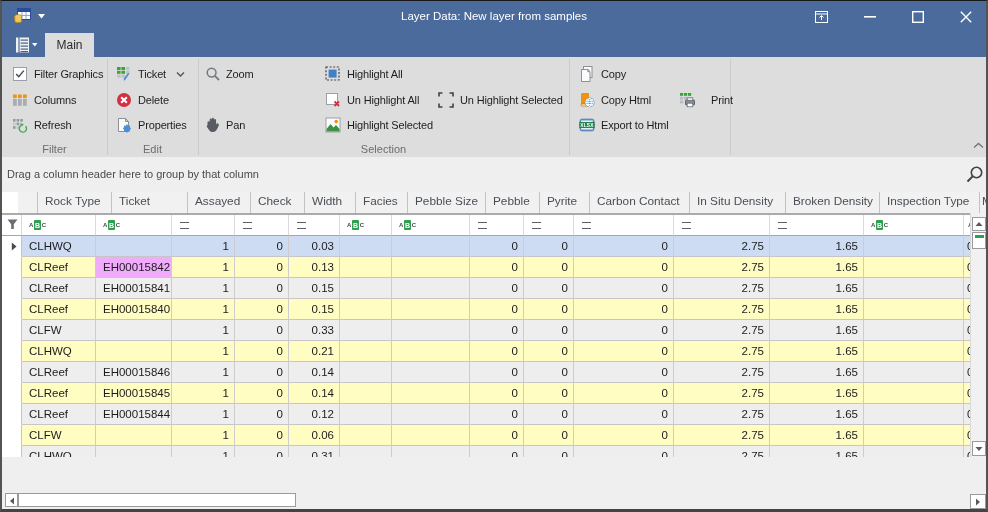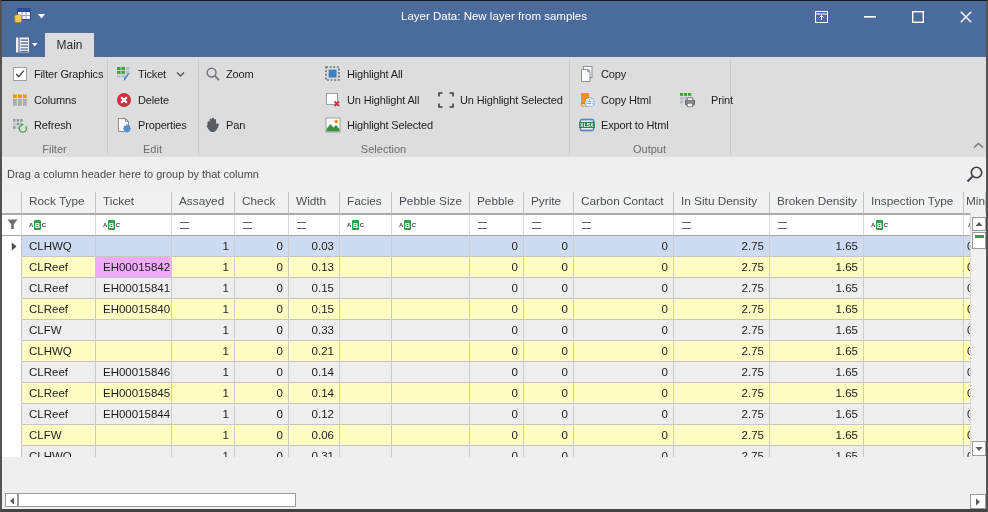--- a/index.html
+++ b/index.html
@@ -14,21 +14,21 @@
 
 #ribbon{position:absolute;left:0;top:56px;width:984px;height:100px;background:#dddddd;}
 .gsep{position:absolute;top:2px;width:1px;height:96px;background:#cbcbcb;}
 .gcap{position:absolute;top:86px;height:14px;font-size:11px;color:#6d6d6d;text-align:center;}
 .rbtn{position:absolute;height:22px;display:flex;align-items:center;gap:6px;font-size:11px;color:#1e1e1e;white-space:nowrap;letter-spacing:-0.15px;}
 .rbtn svg{flex:0 0 auto;}
 
 #gbar{position:absolute;left:0;top:156px;width:984px;height:35px;background:#efefef;color:#4a4a4a;font-size:11px;line-height:34px;padding-left:5px;}
 
 #grid{position:absolute;left:0;top:191px;width:984px;height:267px;background:#ffffff;}
-.hcell{position:absolute;top:0;height:21px;background:#f1f1f1;border-right:1px solid #c2c2c2;color:#4a4f56;font-size:11.8px;line-height:19px;padding-left:7px;overflow:hidden;white-space:nowrap;}
+.hcell{position:absolute;top:0;height:21px;background:#f1f1f1;border-right:1px solid #c2c2c2;color:#4a4f56;font-size:11.8px;line-height:19px;padding-left:7px;overflow:hidden;white-space:nowrap;margin-left:16px;}
 .fcell{position:absolute;top:23px;height:21px;background:#ffffff;border-right:1px solid #d9d9d9;border-bottom:1px solid #a6a6a6;overflow:hidden;}
 .dcell{position:absolute;height:21px;border-right:1px solid #cdcdcd;border-bottom:1px solid #c6c6c6;font-size:11.5px;line-height:20px;overflow:hidden;white-space:nowrap;color:#1c1c1c;}
 .num{text-align:right;padding-right:5px;}
 .txt{padding-left:7px;}
 .abc{display:flex;align-items:center;height:20px;padding-left:7px;gap:1px;}
 .abc .l{font-size:6px;font-weight:bold;color:#43484f;}
 .abc .b{width:6.5px;height:10.5px;background:#2e9e4f;border-radius:1px;color:#fff;font-size:7px;font-weight:bold;text-align:center;line-height:11px;}
 .eq{width:9px;height:6.5px;margin:7px 0 0 8px;border-top:1.5px solid #5c6066;border-bottom:1.5px solid #5c6066;}
 </style></head>
 <body>
@@ -80,21 +80,20 @@
  <div id="maintab">Main</div>
 </div>
 <div id="ribbon">
 <div class="gsep" style="left:105px"></div>
 <div class="gsep" style="left:196px"></div>
 <div class="gsep" style="left:567px"></div>
 <div class="gsep" style="left:728px"></div>
 <div class="gcap" style="left:0;width:105px">Filter</div>
 <div class="gcap" style="left:105px;width:91px">Edit</div>
 <div class="gcap" style="left:196px;width:371px">Selection</div>
-<div class="gcap" style="left:567px;width:161px">Output</div>
 
 <div class="rbtn" style="left:10px;top:6px">
         <svg width="16" height="16" viewBox="0 0 16 16">
           <rect x="1.5" y="1.5" width="13" height="13" fill="#fff" stroke="#9aa0a8"></rect>
           <path d="M4.2 8 L6.8 10.8 L11.8 4.6" fill="none" stroke="#43474e" stroke-width="1.4"></path>
         </svg>
         <span>Filter Graphics</span>
       </div>
 <div class="rbtn" style="left:10px;top:32px">
         <svg width="16" height="16" viewBox="0 0 16 16">

